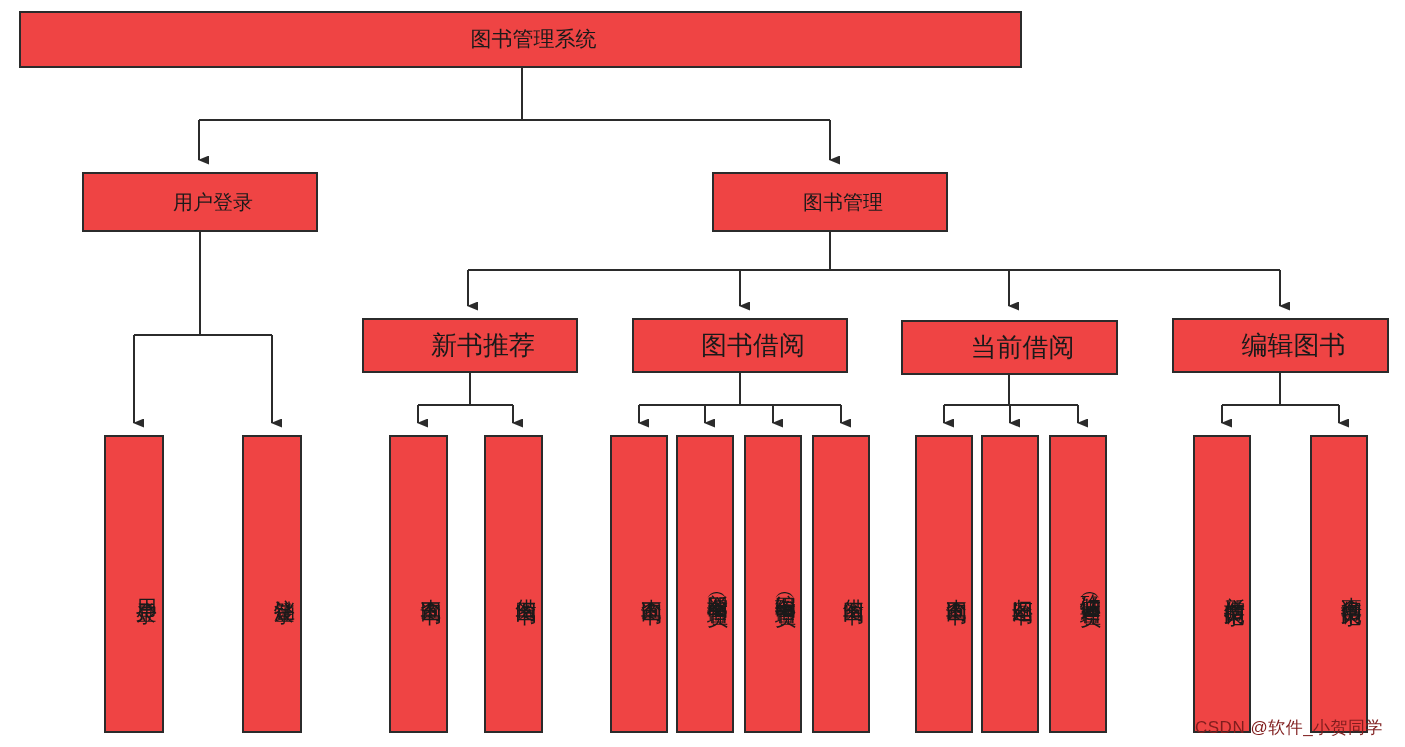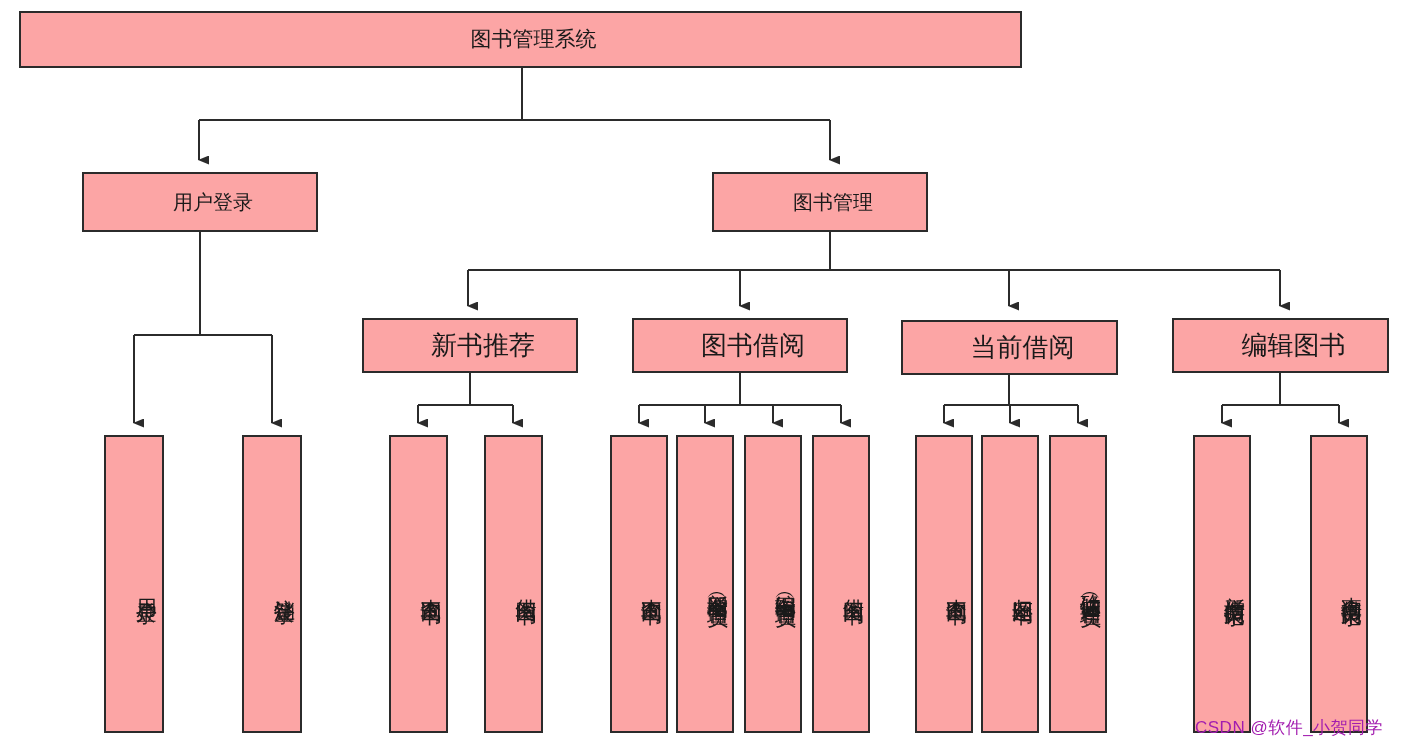--- a/index.html
+++ b/index.html
@@ -22,21 +22,21 @@
     position: absolute;
     left: 0;
     top: 0;
     width: 1405px;
     height: 747px;
     pointer-events: none;
   }
   .node {
     position: absolute;
     box-sizing: border-box;
-    background: #fca5a5;
+    background: #ef4444;
     border: 2px solid #2b2b2b;
     display: flex;
     align-items: center;
     justify-content: center;
     color: #1a1a1a;
     padding-left: 26px;
   }
   .node .label {
     display: block;
     text-align: center;
@@ -55,21 +55,21 @@
     writing-mode: vertical-rl;
     text-orientation: upright;
     font-size: 21px;
     letter-spacing: 2px;
     line-height: 1;
     white-space: pre;
   }
   .watermark {
     position: absolute;
     font-size: 17px;
-    color: #a21caf;
+    color: #7f1d1d;
     white-space: nowrap;
     letter-spacing: 0.5px;
   }
 </style>
 </head>
 <body>
 
 <div id="canvas">
 
   <svg class="wires" viewBox="0 0 1405 747" xmlns="http://www.w3.org/2000/svg">
@@ -122,21 +122,21 @@
     </g>
   </svg>
 
   <div id="nodes-layer">
       <div class="node root" style="left: 19px; top: 11px; width: 1003px; height: 57px;">
         <span class="label">图书管理系统</span>
       </div>
       <div class="node level2" style="left: 82px; top: 172px; width: 236px; height: 60px;">
         <span class="label">用户登录</span>
       </div>
-      <div class="node level2" style="left: 712px; top: 172px; width: 216px; height: 60px;">
+      <div class="node level2" style="left: 712px; top: 172px; width: 236px; height: 60px;">
         <span class="label">图书管理</span>
       </div>
       <div class="node level3" style="left: 362px; top: 318px; width: 216px; height: 55px;">
         <span class="label">新书推荐</span>
       </div>
       <div class="node level3" style="left: 632px; top: 318px; width: 216px; height: 55px;">
         <span class="label">图书借阅</span>
       </div>
       <div class="node level3" style="left: 901px; top: 320px; width: 217px; height: 55px;">
         <span class="label">当前借阅</span>

